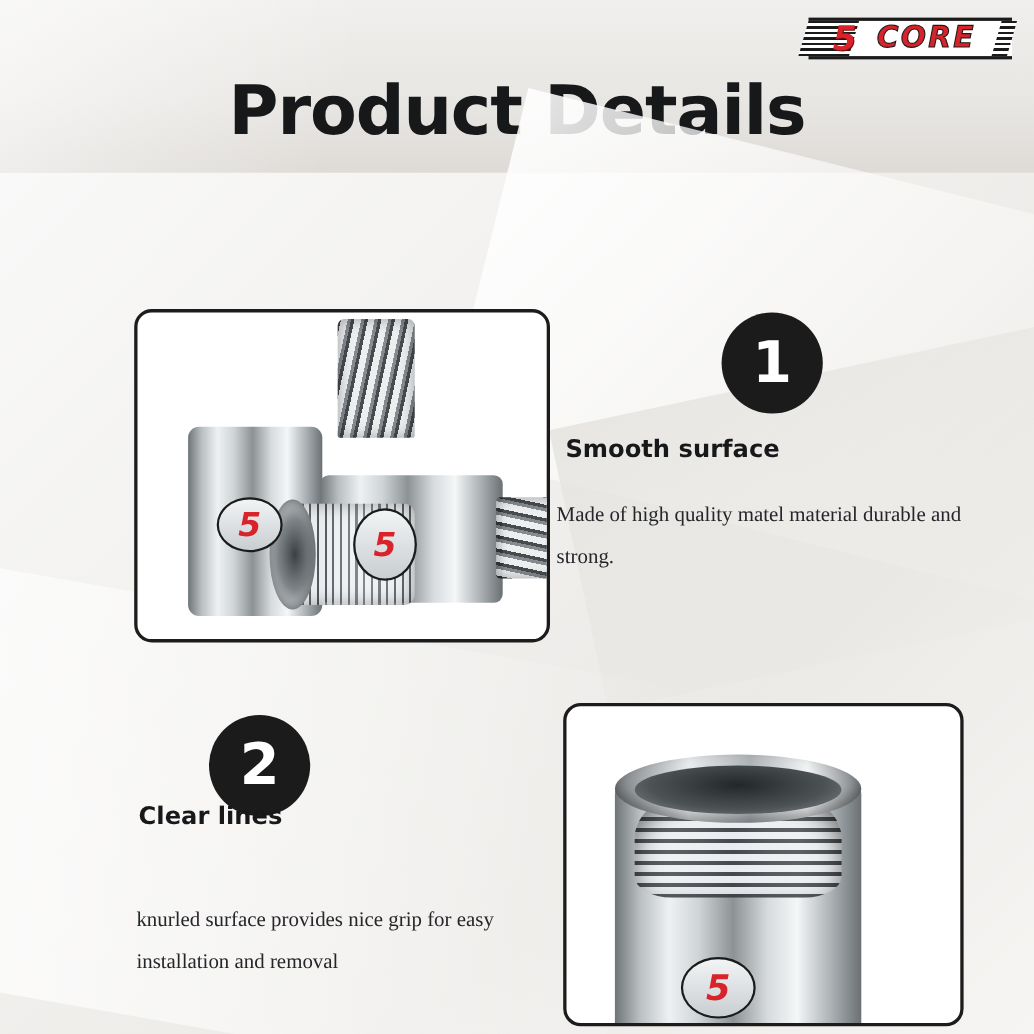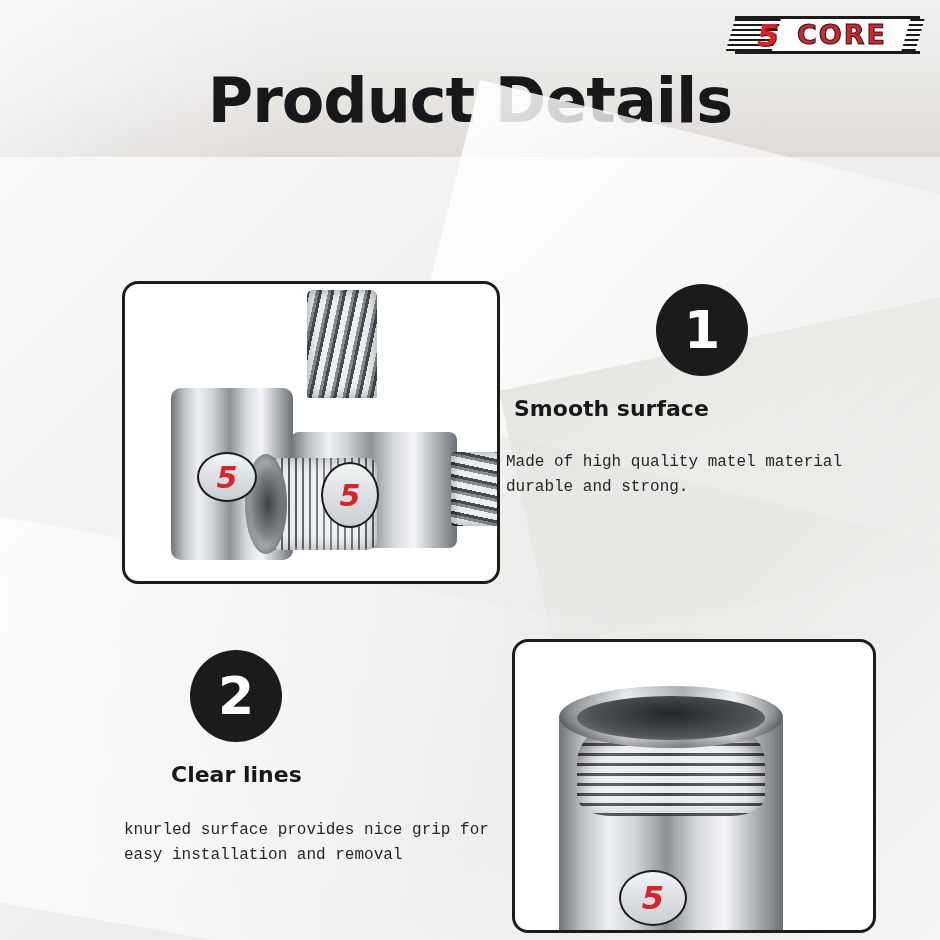--- a/index.html
+++ b/index.html
@@ -96,20 +96,21 @@
     font-style: italic;
     color: #d8232a;
     font-family: "DejaVu Sans", sans-serif;
     text-shadow: 1px 1px 0 #7a0d10;
   }
   .brand-core {
     position: absolute;
     left: 62px; top: 3px;
     font-size: 27px;
     font-weight: bold;
+    font-style: italic;
     letter-spacing: 2px;
     color: #d8232a;
     font-family: "DejaVu Sans", sans-serif;
     -webkit-text-stroke: 1px #1b1b1b;
   }
 
   
   .bg-swoosh-a {
     position: absolute;
     left: 430px; top: 150px;
@@ -170,28 +171,28 @@
 
   .feat-title {
     position: absolute;
     font-size: 22px;
     font-weight: bold;
     color: #17181a;
     font-family: "DejaVu Sans", sans-serif;
   }
   .feat-body {
     position: absolute;
-    font-size: 16px;
-    line-height: 25px;
+    font-size: 19px;
+    line-height: 38px;
     color: #25262a;
-    font-family: Liberation Mono, monospace;
+    font-family: Liberation Serif, serif;
   }
   .title-1 { left: 514px; top: 396px; }
   .body-1  { left: 506px; top: 450px; width: 400px; }
-  .title-2 { left: 126px; top: 762px; margin-left: 45px; }
+  .title-2 { left: 126px; top: 730px; }
   .body-2  { left: 124px; top: 818px; width: 400px; }
 
   
   .knurl {
     background-image:
       repeating-linear-gradient(58deg, rgba(0,0,0,0.30) 0 1px, rgba(255,255,255,0.0) 1px 5px),
       repeating-linear-gradient(-58deg, rgba(0,0,0,0.30) 0 1px, rgba(255,255,255,0.0) 1px 5px);
   }
   .metal {
     background: linear-gradient(90deg,

